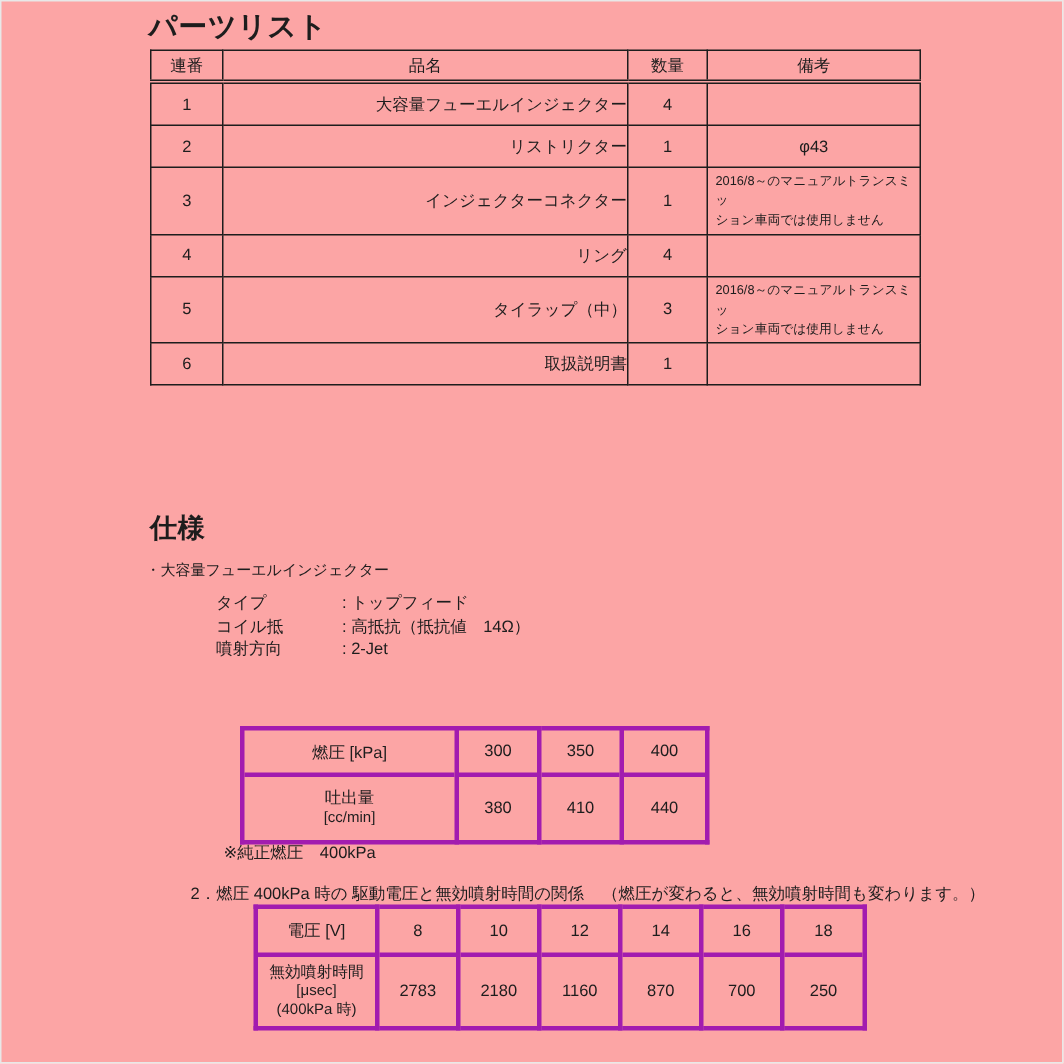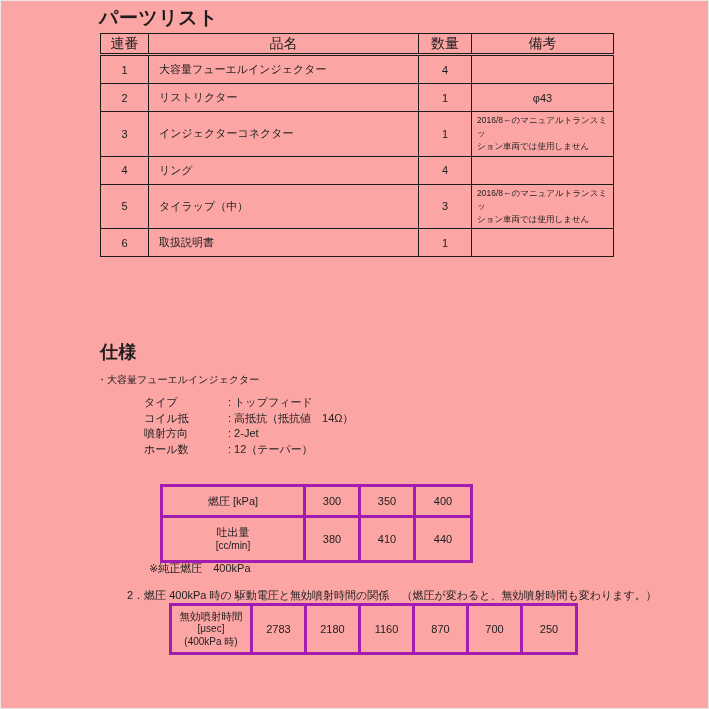--- a/index.html
+++ b/index.html
@@ -10,24 +10,24 @@
   }
   
   .h1{position:absolute;left:99px;top:5px;font-size:19px;font-weight:bold;letter-spacing:.5px;}
   .h2{position:absolute;left:100px;top:340px;font-size:18px;font-weight:bold;letter-spacing:.5px;}
   .bullet{position:absolute;left:97px;top:373px;font-size:10px;}
   
   #parts-wrap{position:absolute;left:100px;top:33px;}
   table{border-collapse:collapse;}
   #parts-table{table-layout:fixed;width:513px;}
   #parts-table th,#parts-table td{border:1px solid #1d1d1d;overflow:hidden;}
-  #parts-table th{height:19px;font-size:14px;font-weight:normal;text-align:center;
+  #parts-table th{height:19px;font-size:11px;font-weight:normal;text-align:center;
     border-bottom:3px double #1d1d1d;padding:0;}
   #parts-table td{height:27px;font-size:11px;text-align:center;padding:0;vertical-align:middle;}
-  #parts-table td.c-name{text-align:left;padding-left:10px;}
+  #parts-table td.c-name{text-align:right;padding-left:10px;}
   #parts-table td.c-note{text-align:center;}
   #parts-table td.c-note.small{font-size:8.5px;text-align:left;padding:2px 3px 2px 5px;line-height:1.55;}
   
   .speclist{position:absolute;left:144px;top:395px;font-size:11px;line-height:15.6px;}
   .slabel{display:inline-block;width:84px;}
   
   .sechead{position:absolute;font-size:11px;white-space:nowrap;}
   .sechead .note{margin-left:12px;}
   
   #flow-wrap{position:absolute;left:160px;top:484px;}
@@ -120,23 +120,20 @@
   <div class="speclist">
     <div>
       <span class="slabel">タイプ</span><span>: トップフィード</span>
     </div>
     <div>
       <span class="slabel">コイル抵</span><span>: 高抵抗（抵抗値　14Ω）</span>
     </div>
     <div>
       <span class="slabel">噴射方向</span><span>: 2-Jet</span>
     </div>
-    <div>
-      <span class="slabel">ホール数</span><span>: 12（テーパー）</span>
-    </div>
   </div>
 
 
   <div id="flow-wrap">
     <table id="flow-table" class="spec-table">
       <colgroup>
           <col style="width:143px">
           <col style="width:55px">
           <col style="width:55px">
           <col style="width:57px">
@@ -172,20 +169,29 @@
       <colgroup>
           <col style="width:81px">
           <col style="width:54px">
           <col style="width:54px">
           <col style="width:54px">
           <col style="width:54px">
           <col style="width:54px">
           <col style="width:55px">
         </colgroup>
       <tbody>
+          <tr class="r1">
+        <td>電圧 [V]</td>
+        <td>8</td>
+        <td>10</td>
+        <td>12</td>
+        <td>14</td>
+        <td>16</td>
+        <td>18</td>
+      </tr>
       <tr class="r2">
         <td>
           <div class="lab-line" style="font-size:10.5px">無効噴射時間</div>
           <div class="lab-sub">[μsec]</div>
           <div class="lab-sub">(400kPa 時)</div>
         </td>
         <td>2783</td>
         <td>2180</td>
         <td>1160</td>
         <td>870</td>

